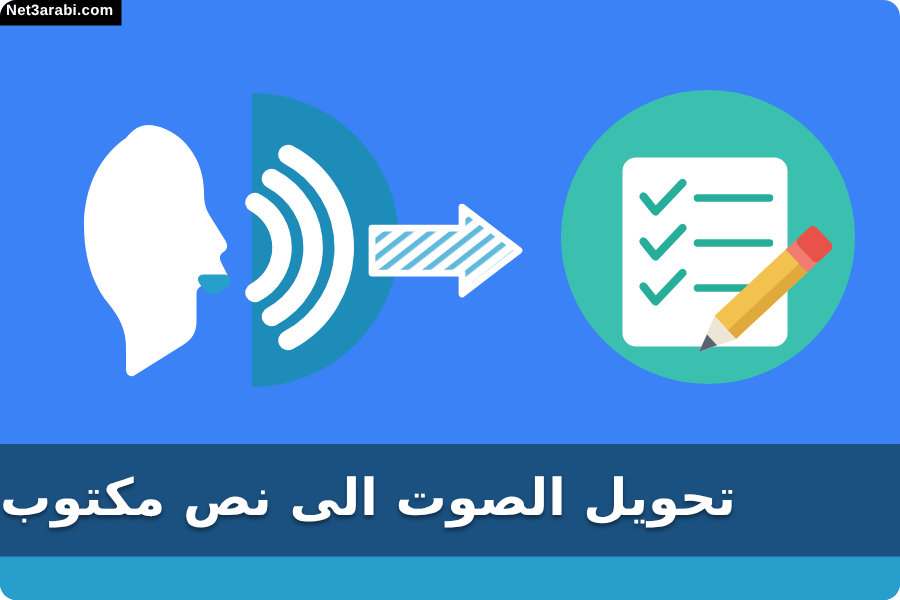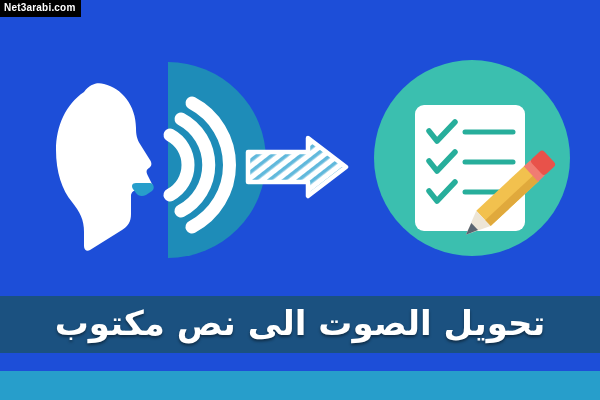--- a/index.html
+++ b/index.html
@@ -10,21 +10,22 @@
   }
   body {
     font-family: "Liberation Sans", sans-serif;
   }
 
   .poster {
     position: relative;
     width: 600px;
     height: 400px;
     overflow: hidden;
-    background: #1d4ed8;
+    background: #3b82f6;
+    border-radius: 11px;
   }
 
   
   .watermark {
     position: absolute;
     top: 0;
     left: 0;
     background: #000000;
     color: #ffffff;
     font-family: "Liberation Sans", sans-serif;
@@ -54,25 +55,24 @@
     height: 296px;
     display: block;
   }
 
   
   .caption-bar {
     position: absolute;
     left: 0;
     top: 296px;
     width: 600px;
-    height: 57px;
+    height: 75px;
     background: #1B5180;
     display: flex;
     align-items: center;
-    justify-content: center;
     z-index: 30;
   }
 
   .caption-text {
     direction: rtl;
     unicode-bidi: bidi-override;
     color: #ffffff;
     font-family: "DejaVu Sans", "Liberation Sans", sans-serif;
     font-size: 34px;
     font-weight: 700;

